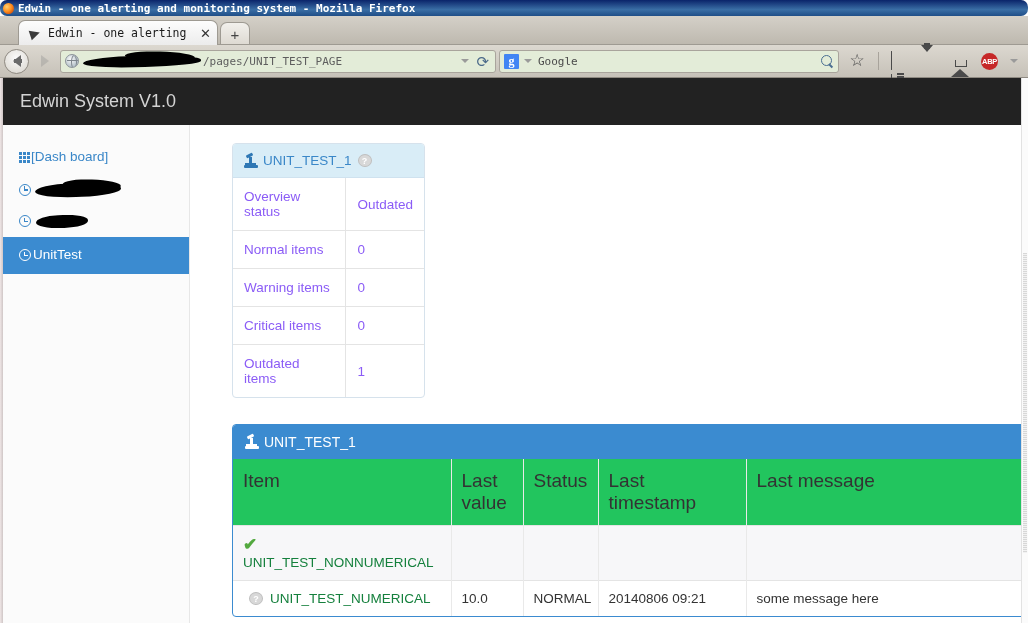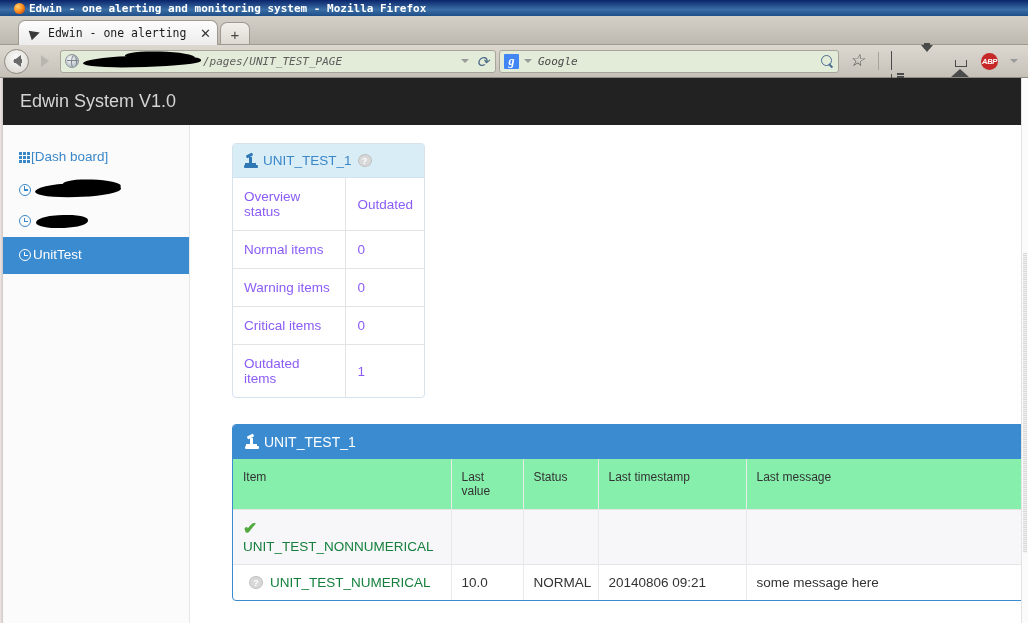--- a/index.html
+++ b/index.html
@@ -10,27 +10,28 @@
     overflow: hidden;
     background: #ffffff;
     font-family: "Liberation Sans", sans-serif;
   }
 
   
   .titlebar {
     height: 16px;
     background: linear-gradient(to bottom, #0a246a, #3a6ea5 60%, #1f4e88);
     display: flex; align-items: center;
-    padding-left: 14px;
+    padding-left: 3px;
     color: #ffffff;
     font-family: "DejaVu Sans Mono", monospace;
     font-size: 11px;
     font-weight: bold;
     white-space: nowrap;
     overflow: hidden;
+    border-radius: 7px;
   }
   .ff-logo {
     width: 11px; height: 11px; margin-right: 4px;
     border-radius: 50%;
     background: radial-gradient(circle at 35% 35%, #ffd070 0%, #ff9020 45%, #d85a10 75%, #8a3a10 100%);
     flex: none;
   }
   .titlebar-text { letter-spacing: 0px; }
 
   .tabstrip {
@@ -90,21 +91,20 @@
     font-family: "Liberation Sans", sans-serif;
   }
 
   .navbar {
     height: 33px;
     background: linear-gradient(to bottom, #dcd8d0, #c6c1b8);
     border-bottom: 1px solid #8f8a82;
     display: flex; align-items: center;
     padding: 8px 4px;
     gap: 3px;
-    font-style: italic;
   }
   .navbtn {
     width: 25px; height: 25px; flex: none;
     border-radius: 50%;
     display: flex; align-items: center; justify-content: center;
   }
   .navbtn.back {
     background: radial-gradient(circle at 50% 35%, #fbfbfb, #d8d4cc);
     border: 1px solid #8f8a82;
   }
@@ -443,26 +443,26 @@
     padding: 9px 12px;
     font-size: 14px;
     display: flex; align-items: center;
   }
   .micro-icon.white i { background: #ffffff; }
 
   table.items { width: 100%; border-collapse: collapse; table-layout: fixed; }
   table.items th {
     text-align: left;
     font-weight: normal;
-    font-size: 12px;
+    font-size: 19px;
     color: #333;
     padding: 11px 10px;
     vertical-align: top;
     border-right: 1px solid #e9e9e9;
-    background: #86efac;
+    background: #22c55e;
   }
   table.items th:last-child { border-right: none; }
   table.items td {
     font-size: 13.5px;
     color: #333;
     padding: 10px 10px;
     border-top: 1px solid #e4e4e4;
     border-right: 1px solid #e9e9e9;
     vertical-align: middle;
   }

